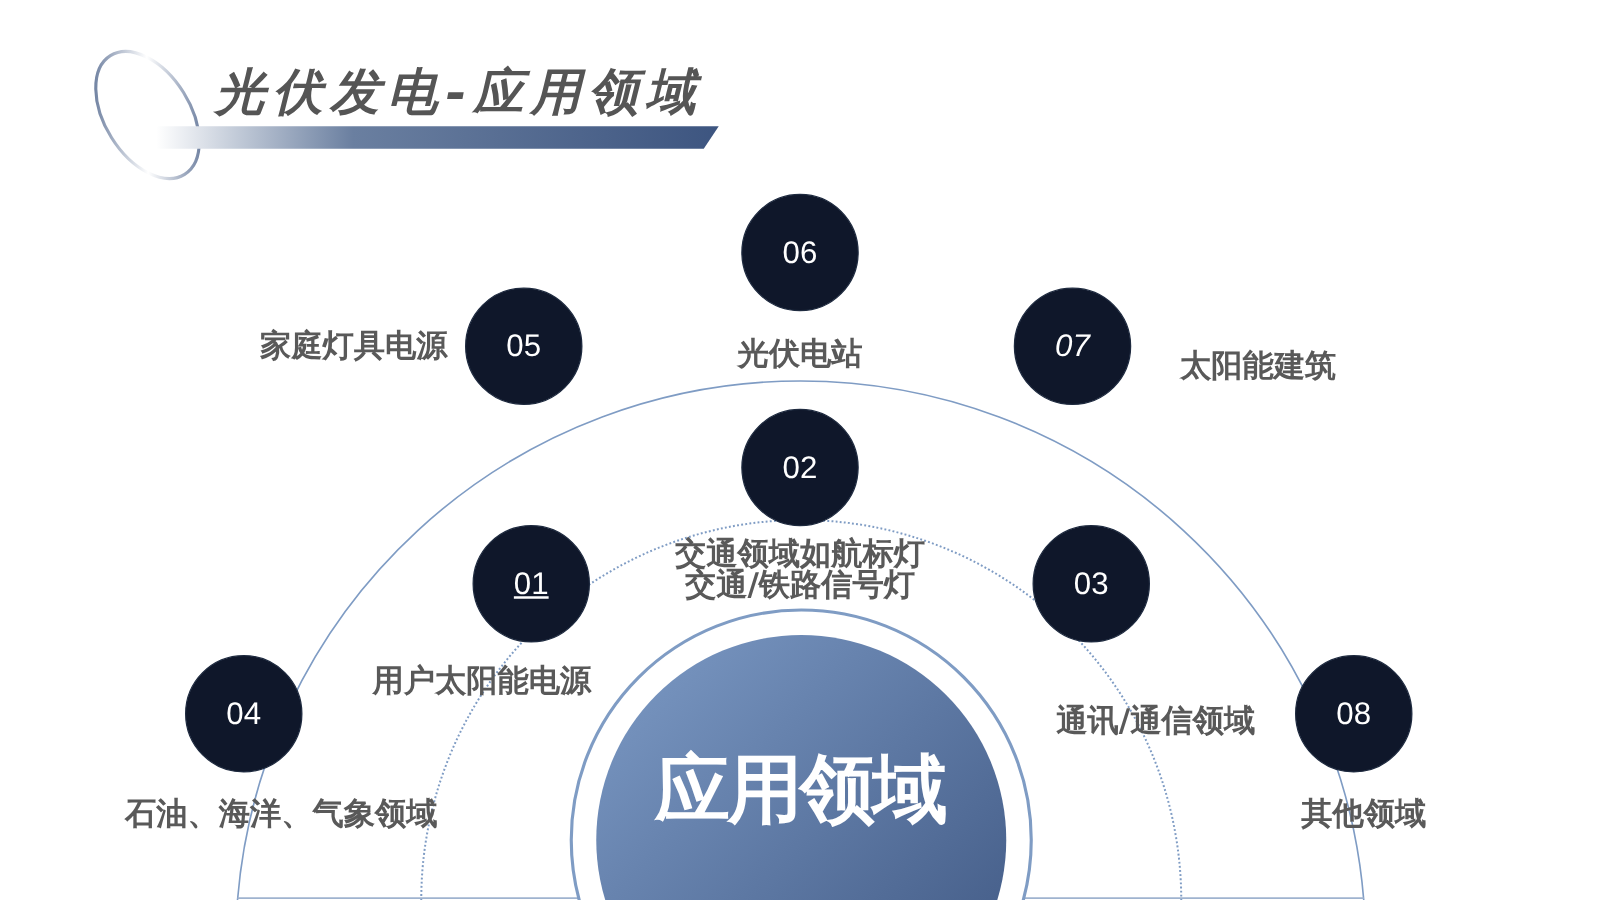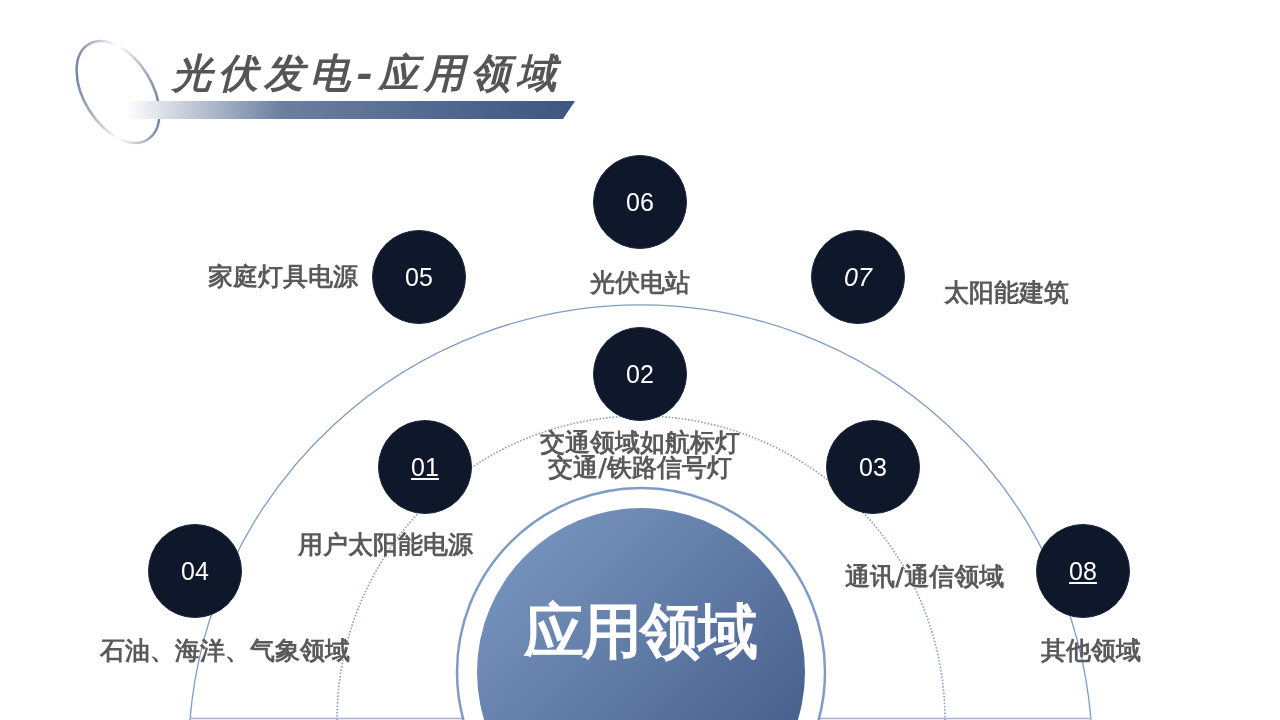--- a/index.html
+++ b/index.html
@@ -58,21 +58,21 @@
 
 <div class="center-text">应用领域</div>
 
 <div class="node" style="left:378px;top:420px;text-decoration:underline;">01</div>
 <div class="node" style="left:593px;top:327px;">02</div>
 <div class="node" style="left:826px;top:420px;">03</div>
 <div class="node" style="left:148px;top:524px;">04</div>
 <div class="node" style="left:372px;top:230px;">05</div>
 <div class="node" style="left:593px;top:155px;">06</div>
 <div class="node" style="left:811px;top:230px;font-style:italic;">07</div>
-<div class="node" style="left:1036px;top:524px;text-decoration:underline;">08</div>
+<div class="node" style="left:1036px;top:524px;">08</div>
 
 <div class="label" style="left:298px;top:532px;">用户太阳能电源</div>
 <div class="label" style="left:540px;top:430px;width:200px;">交通领域如航标灯</div>
 <div class="label" style="left:540px;top:455px;width:200px;">交通/铁路信号灯</div>
 <div class="label" style="left:845px;top:564px;">通讯/通信领域</div>
 <div class="label" style="left:100px;top:638px;">石油、海洋、气象领域</div>
 <div class="label" style="left:208px;top:264px;">家庭灯具电源</div>
 <div class="label" style="left:590px;top:270px;width:100px;">光伏电站</div>
 <div class="label" style="left:944px;top:264px;margin-top:16px;">太阳能建筑</div>
 <div class="label" style="left:1041px;top:638px;">其他领域</div>

